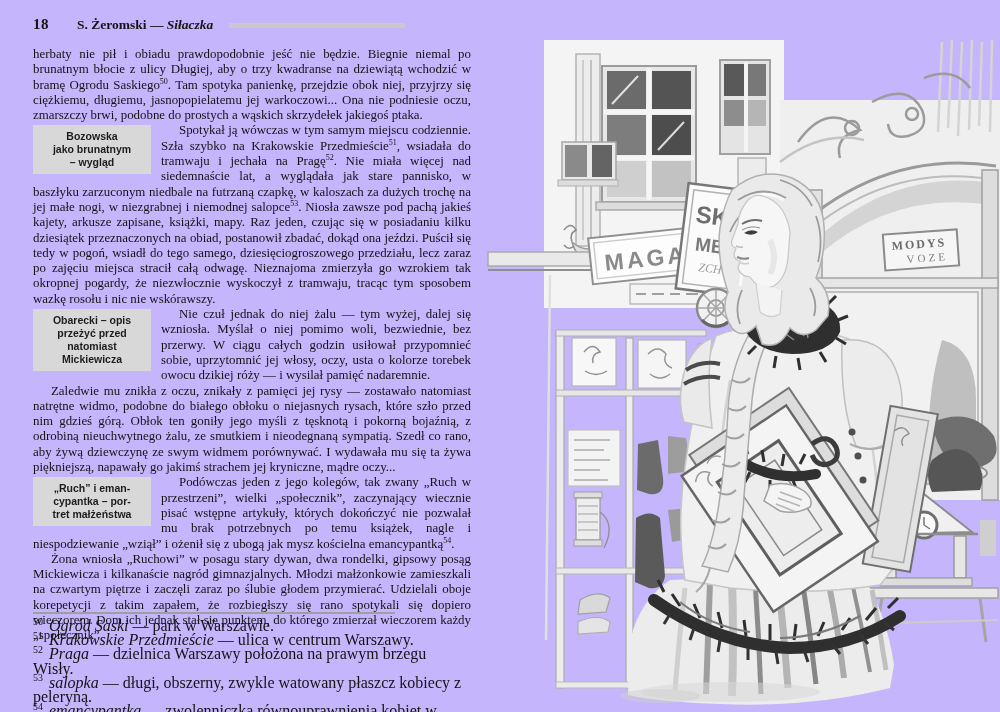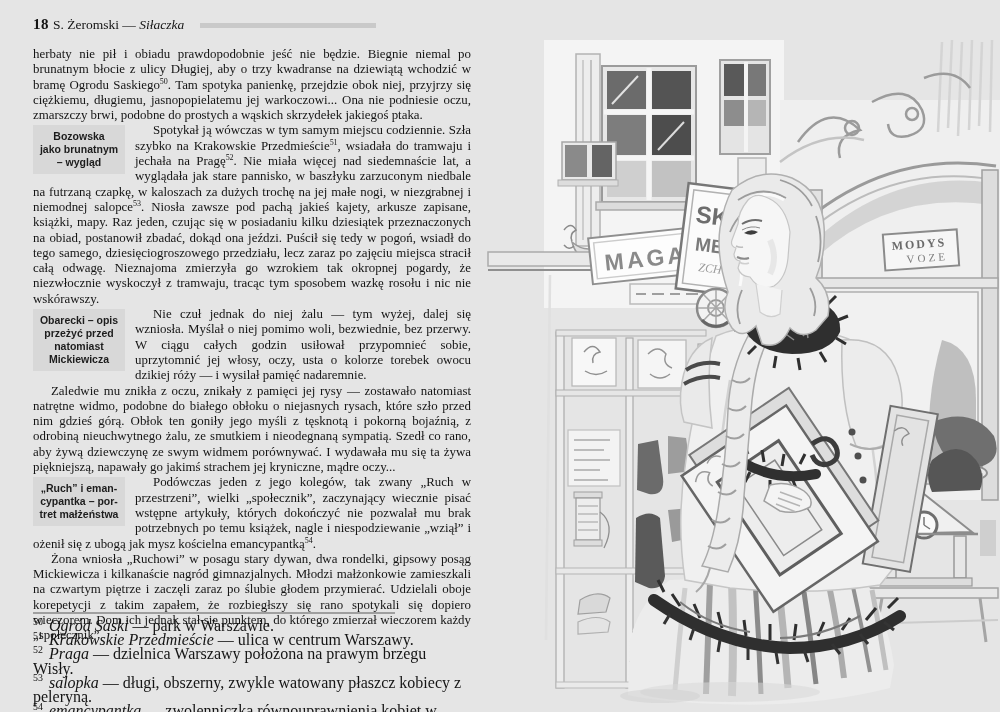--- a/index.html
+++ b/index.html
@@ -1,30 +1,30 @@
 <!DOCTYPE html>
 <html lang="pl"><head>
 <meta charset="utf-8">
 <style>
   html,body{margin:0;padding:0;background:#ffffff;}
-  .page{position:relative;width:1000px;height:712px;background:#e5e5e5;overflow:hidden;
+  .page{position:relative;width:1000px;height:712px;background:#c4b5fd;overflow:hidden;
         font-family:"Liberation Serif",serif;color:#141414;}
   
   .header{position:absolute;left:33px;top:16px;width:437px;display:flex;align-items:center;}
   .page-num{font-weight:bold;font-size:15px;letter-spacing:.5px;}
-  .book-ref{font-size:13.5px;margin-left:4px;white-space:nowrap;}
+  .book-ref{font-size:13.5px;margin-left:28px;white-space:nowrap;font-weight:bold;}
   .book-ref .it{font-style:italic;}
   .header-bar{width:176px;height:5px;background:#c9c9c9;margin-left:16px;margin-top:1px;}
   
   .text-col{position:absolute;left:33px;top:47px;width:438px;font-size:12.9px;line-height:15.3px;
             text-align:justify;}
   .text-col p{margin:0;text-indent:18px;}
   .text-col p.no-indent{text-indent:0;}
   sup{font-size:.62em;line-height:0;vertical-align:super;}
-  .margin-box{float:left;width:86px;background:#d8d8d8;padding:5px 3px;margin:2px 10px 2px 0;
+  .margin-box{float:left;width:86px;background:#d8d8d8;padding:5px 16px;margin:2px 10px 2px 0;
               font-family:"Liberation Sans",sans-serif;font-size:10.5px;font-weight:bold;
               line-height:13px;text-align:center;text-indent:0;color:#1c1c1c;}
   .mb-line{display:block;white-space:nowrap;}
   
   .footnotes{position:absolute;left:33px;top:612px;width:437px;font-size:16px;line-height:14.2px;}
   .fn-rule{width:362px;height:2px;background:#9f9f9f;margin-bottom:5px;}
   .fn-term{font-style:italic;}
   .fn-row sup{margin-right:2px;}
   
   .illustration{position:absolute;left:480px;top:40px;width:520px;height:665px;}

